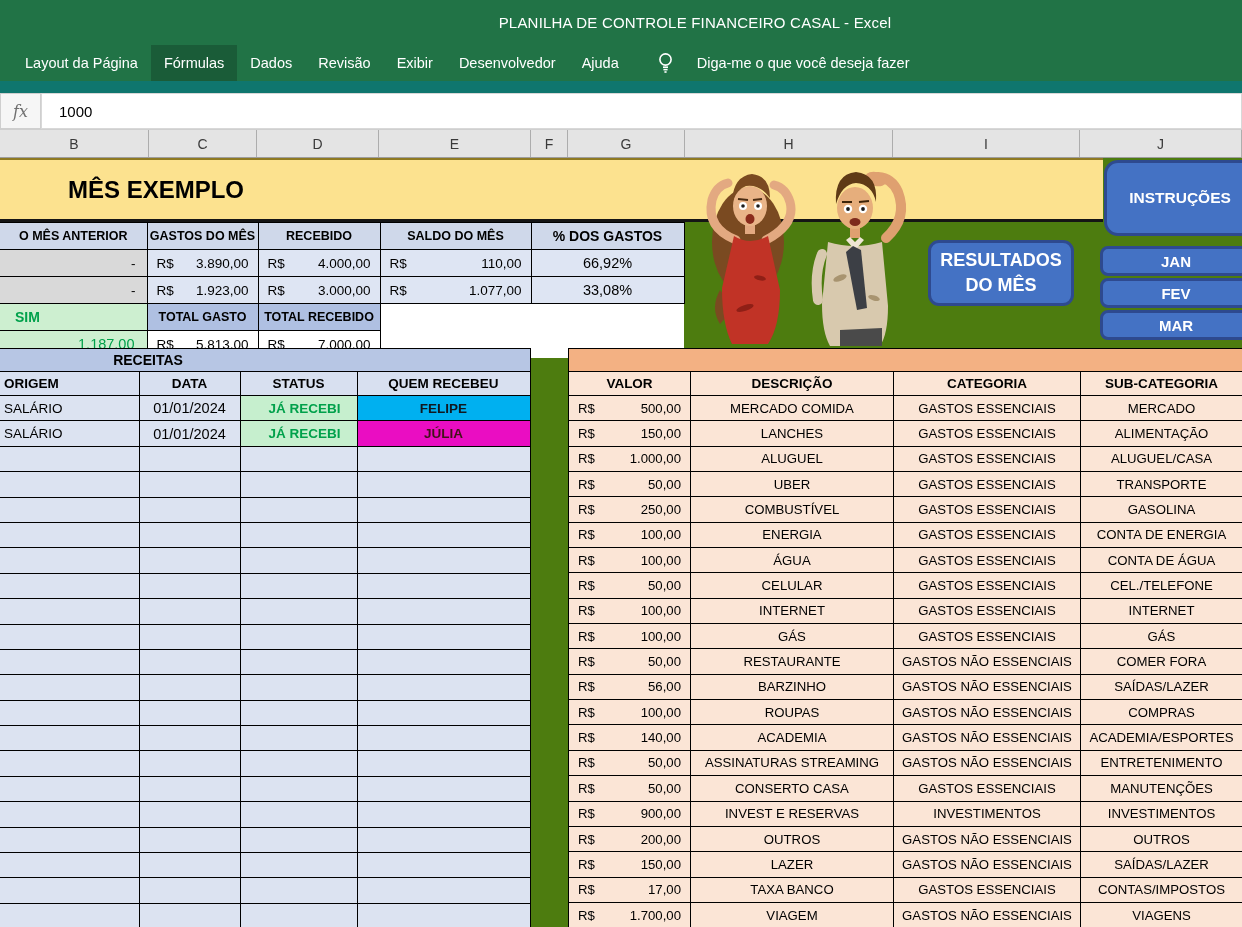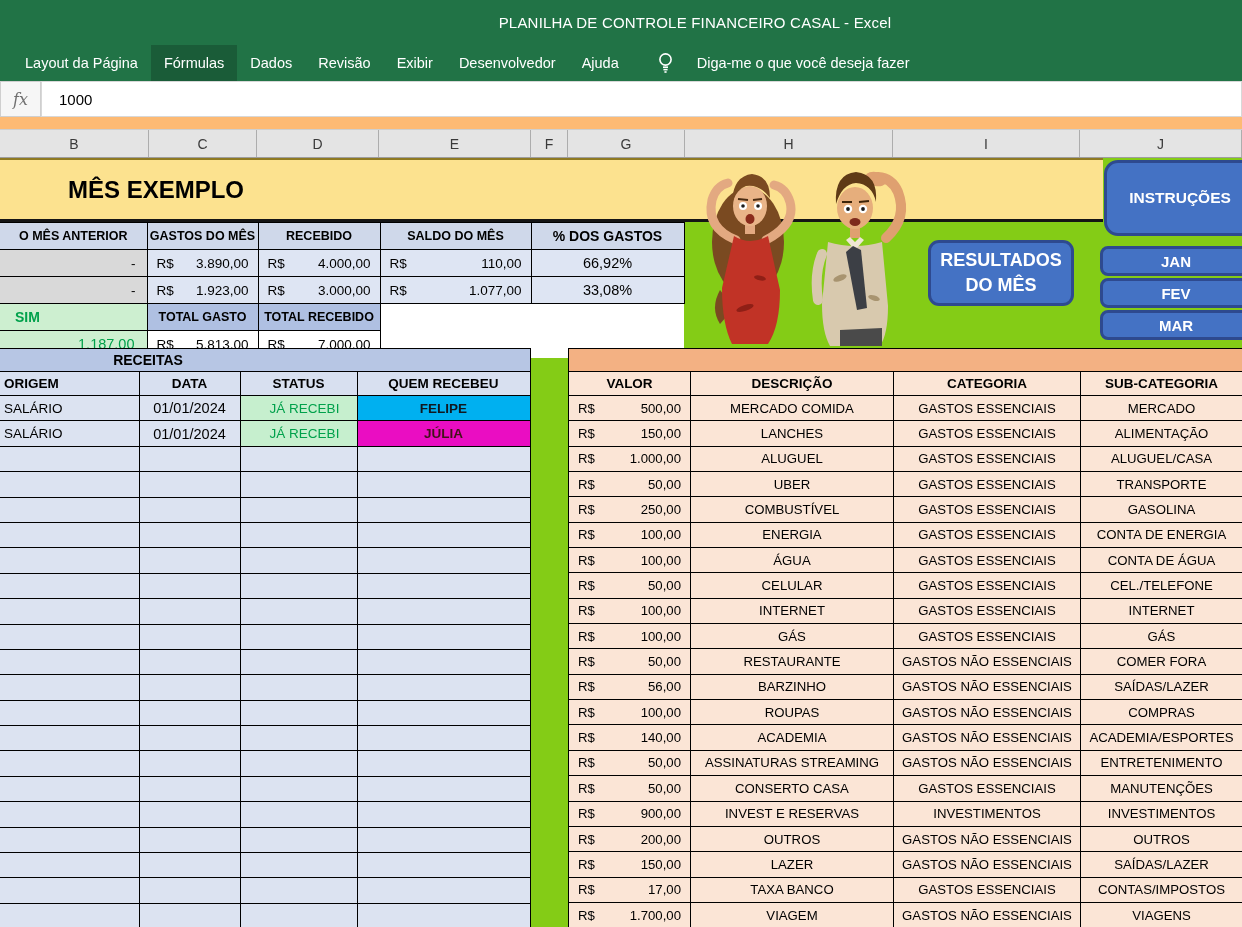--- a/index.html
+++ b/index.html
@@ -10,33 +10,33 @@
             display:flex;align-items:center;justify-content:center;}
   .titlebar .t{color:#fff;font-size:15px;margin-left:148px;letter-spacing:.2px;}
   
   .ribbon{position:absolute;left:0;top:45px;width:100%;height:36px;background:#217346;
           display:flex;align-items:stretch;color:#fff;font-size:14.5px;padding-left:12px;box-sizing:border-box;}
   .tab{display:flex;align-items:center;padding:0 13px;white-space:nowrap;cursor:default;}
   .tab.active{background:#1A5C38;}
   .tellme{display:flex;align-items:center;gap:24px;margin-left:26px;white-space:nowrap;}
   .bulb{width:15px;height:22px;}
   
-  .formulabar{position:absolute;left:0;top:81px;width:100%;height:49px;background:#fdba74;
-              display:flex;align-items:flex-start;box-sizing:border-box;border-bottom:1px solid #cfcfcf;}
+  .formulabar{position:absolute;left:0;top:81px;width:100%;height:49px;background:#0f766e;
+              display:flex;align-items:flex-end;box-sizing:border-box;border-bottom:1px solid #cfcfcf;}
   .fxbox{width:39px;height:34px;background:#F6F6F6;border:1px solid #cfcfcf;display:flex;align-items:center;
          justify-content:center;color:#6f6f6f;font-size:16px;font-style:italic;font-family:"DejaVu Serif",serif;}
   .finput{flex:1;height:34px;background:#fff;border:1px solid #d8d8d8;display:flex;align-items:center;
           padding-left:17px;font-size:15px;}
   
   .colheaders{position:absolute;left:0;top:130px;width:100%;height:28px;background:#E4E4E4;display:flex;
               border-bottom:1px solid #9e9e9e;box-sizing:border-box;}
   .colheaders .col{display:flex;align-items:center;justify-content:center;color:#3a3a3a;font-size:14px;
                    border-right:1px solid #ADADAD;box-sizing:border-box;height:100%;}
   
-  .sheet{position:absolute;left:0;top:158px;width:1242px;height:769px;background:#84cc16;overflow:hidden;}
+  .sheet{position:absolute;left:0;top:158px;width:1242px;height:769px;background:#4d7c0f;overflow:hidden;}
   .banner{position:absolute;left:0;top:0;width:1103px;height:59px;background:#FCE28F;
           border-top:2px solid #8f7a22;border-bottom:3px solid #151515;display:flex;align-items:center;}
   .banner .bt{margin-left:68px;font-size:24px;font-weight:bold;}
   
   .btn{position:absolute;background:#4472C4;color:#fff;font-weight:bold;border:3px solid #2E4A8F;
        border-radius:11px;display:flex;align-items:center;justify-content:center;text-align:center;
        box-sizing:border-box;cursor:pointer;}
   .btn-instr{left:1104px;top:2px;width:152px;height:76px;font-size:15.5px;border-radius:14px;}
   .btn-res{left:928px;top:82px;width:146px;height:66px;font-size:18px;line-height:1.4;}
   .btn-month{left:1100px;width:152px;height:30px;font-size:15px;border-radius:8px;}
@@ -58,21 +58,21 @@
   .goodL{background:#CDEFD0;color:#00A14B;font-weight:bold;text-align:left;padding-left:15px;font-size:14px;}
   .goodR{background:#CDEFD0;color:#00A14B;text-align:right;padding-right:12px;font-size:14.5px;}
   td.blank{border:none;background:#fff;}
   
   .receitas{left:0;top:190px;width:530px;}
   .rtitle td{background:#B7C6E4;height:22px;position:relative;font-weight:bold;font-size:14px;}
   .rtitle span{position:absolute;left:148px;top:50%;transform:translate(-50%,-50%);}
   .rhead td{background:#D8E0F0;font-weight:bold;height:23px;}
   .rrow td{background:#DCE3F1;height:24.4px;font-size:13.5px;}
   .rrow .orig{text-align:left;padding-left:4px;}
-  .rrow .good{background:#C6EFCE;color:#00A14B;font-weight:normal;padding-left:12px;}
+  .rrow .good{background:#C6EFCE;color:#00A14B;font-weight:bold;padding-left:12px;}
   
   .despesas{left:568px;top:190px;width:674px;}
   .dtitle td{background:#F3B183;height:22px;position:relative;font-weight:bold;font-size:14px;}
   .dtitle span{position:absolute;left:457px;top:50%;transform:translate(-50%,-50%);margin-top:26px;}
   .dhead td{background:#FBE5D6;font-weight:bold;height:23px;}
   .drow td{background:#FBE5D6;height:24.35px;font-size:13.2px;}
   .couple{position:absolute;left:690px;top:0px;width:240px;height:188px;z-index:3;}
 </style>
 </head>
 <body>

